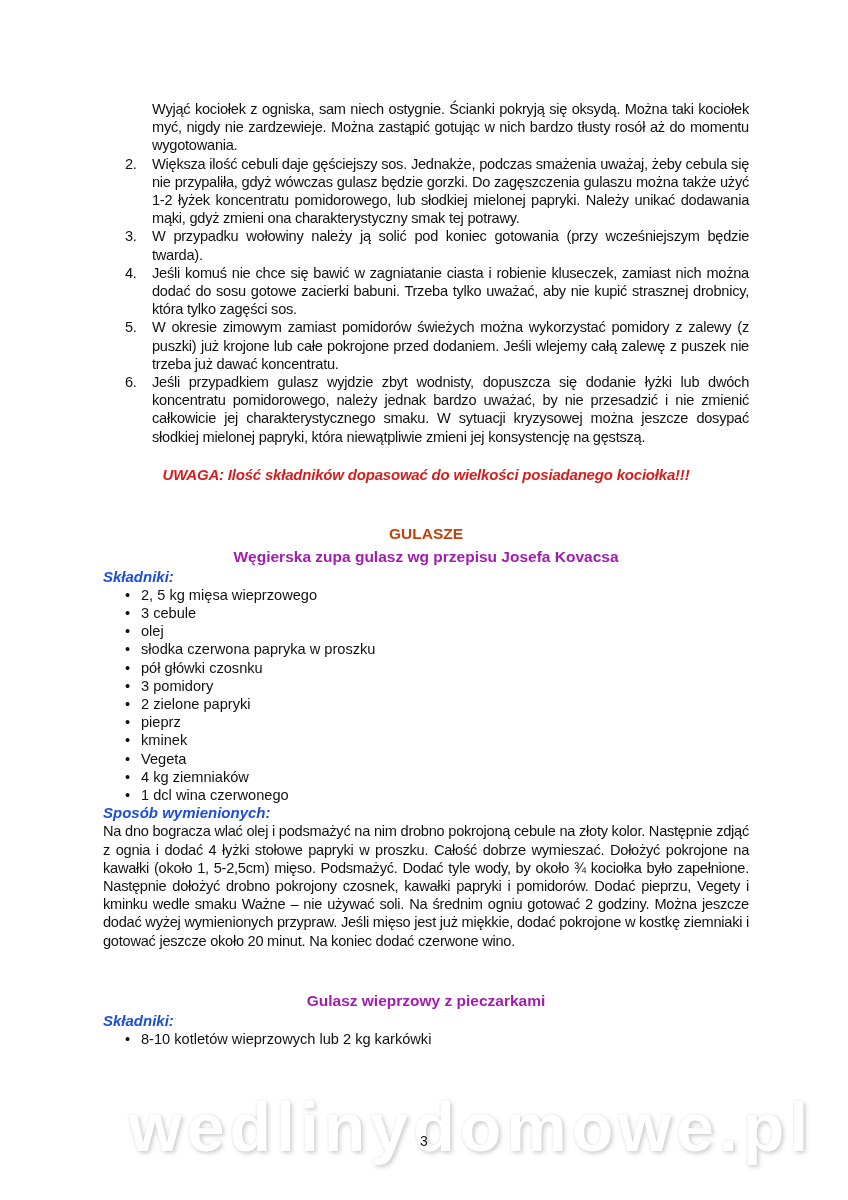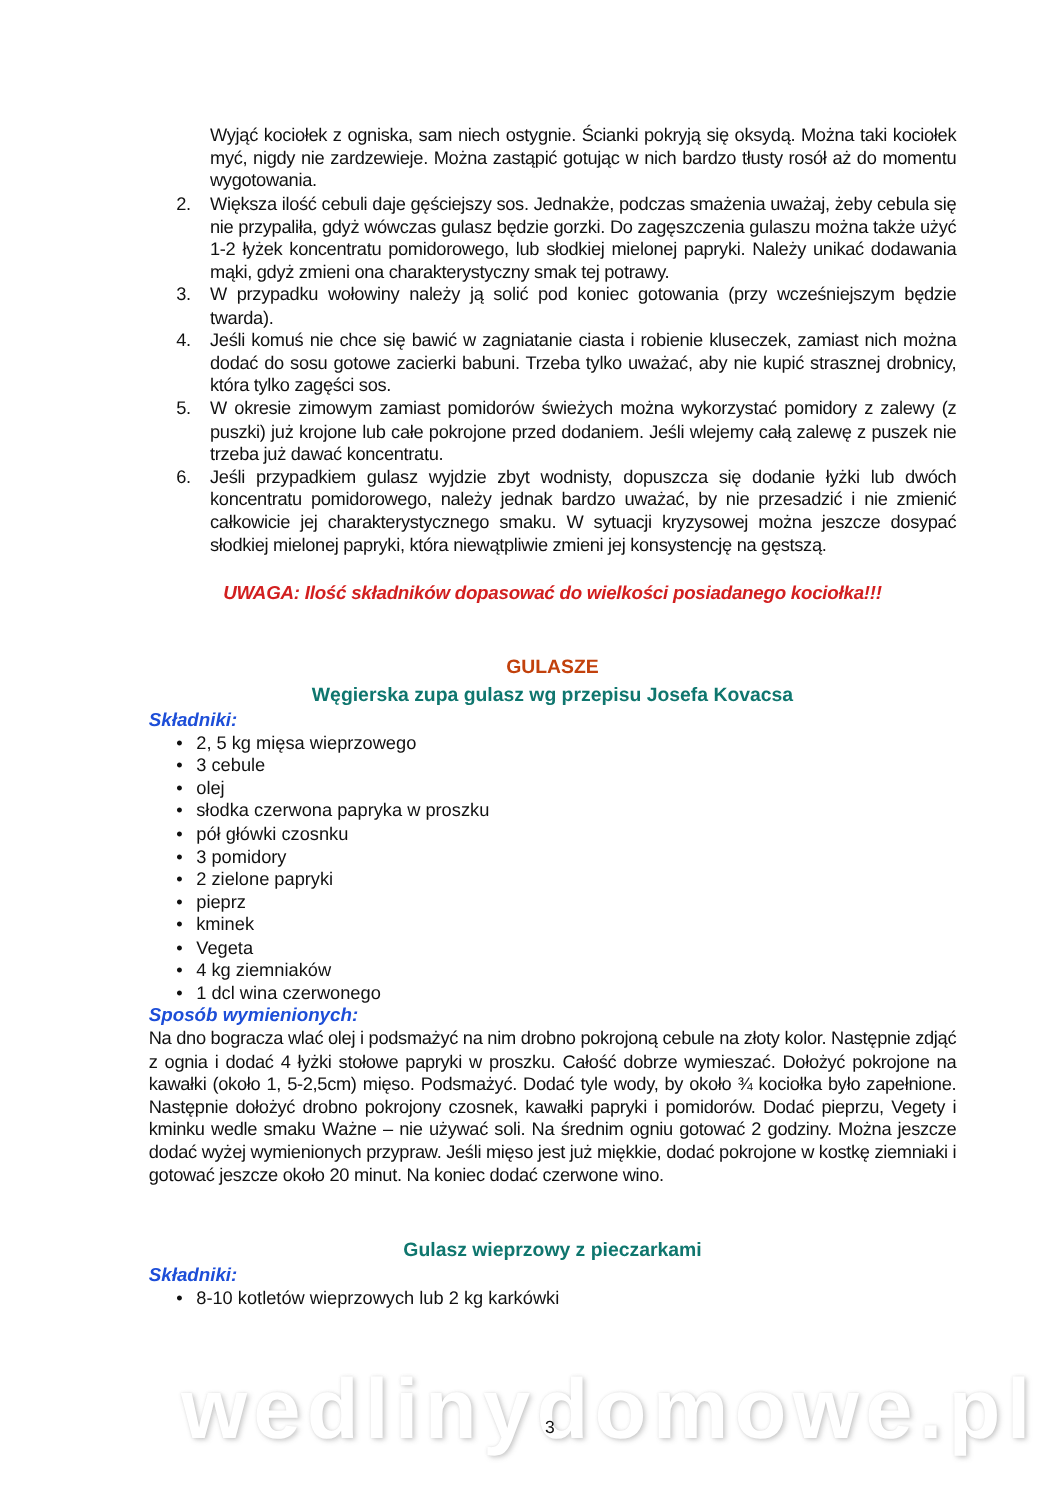--- a/index.html
+++ b/index.html
@@ -1,35 +1,35 @@
 <!DOCTYPE html>
 <html><head>
   <meta charset="utf-8">
   <style>
     html, body { margin: 0; padding: 0; }
     body {
       width: 848px; height: 1200px; background: #ffffff; position: relative; overflow: hidden;
       font-family: "Liberation Sans", sans-serif; color: #111111;
     }
-    .page { position: absolute; left: 16px; top: 0; width: 828px; height: 1200px; }
+    .page { position: absolute; left: 0; top: 0; width: 828px; height: 1200px; }
     .content { position: absolute; left: 103px; top: 100px; width: 646px; }
     .body-text { font-size: 14.6px; line-height: 18.2px; text-align: justify; letter-spacing: -0.25px; }
     ol.steps { list-style: none; margin: 0; padding: 0; }
     ol.steps li { position: relative; padding-left: 49px; }
     ol.steps li .num { position: absolute; left: 22px; top: 0; }
     ol.steps li.cont { padding-left: 49px; }
     .warning {
       margin-top: 20px; color: #d21f1f; font-weight: bold; font-style: italic; font-size: 15px;
       line-height: 18px; letter-spacing: -0.2px; text-align: center;
     }
     .section-title {
       margin-top: 40px; text-align: center; color: #c2410c; font-weight: bold; font-size: 15.5px; line-height: 20px;
     }
     .recipe-title {
-      text-align: center; color: #0f766e; font-weight: bold; font-size: 15.5px; line-height: 22px; margin-top: 2px;
+      text-align: center; color: #a21caf; font-weight: bold; font-size: 15.5px; line-height: 22px; margin-top: 2px;
     }
     .recipe-title.second { margin-top: 40px; }
     .sub-heading {
       color: #1d4ed8; font-weight: bold; font-style: italic; font-size: 15px; line-height: 18px;
     }
     ul.ingredients { list-style: none; margin: 0; padding: 0; }
     ul.ingredients li { position: relative; padding-left: 38px; font-size: 14.6px; line-height: 18.2px; }
     ul.ingredients li .bullet { position: absolute; left: 22px; top: 0; }
     .source-link { color: #1a9b4b; font-style: italic; font-size: 11px; line-height: 14px; }
     .page-number {

